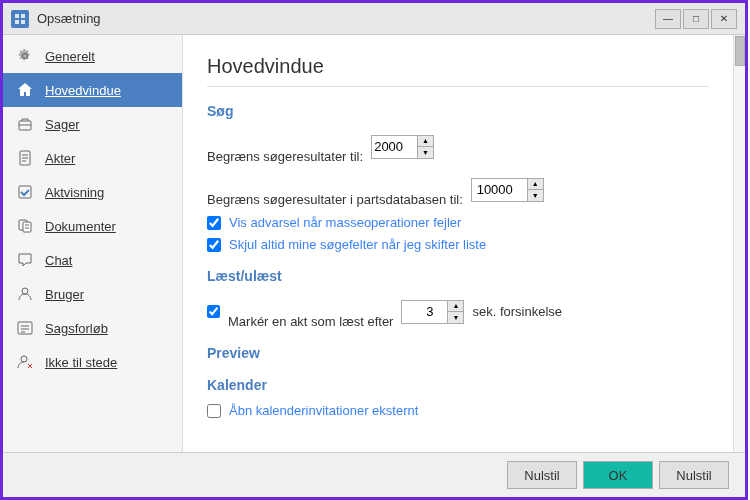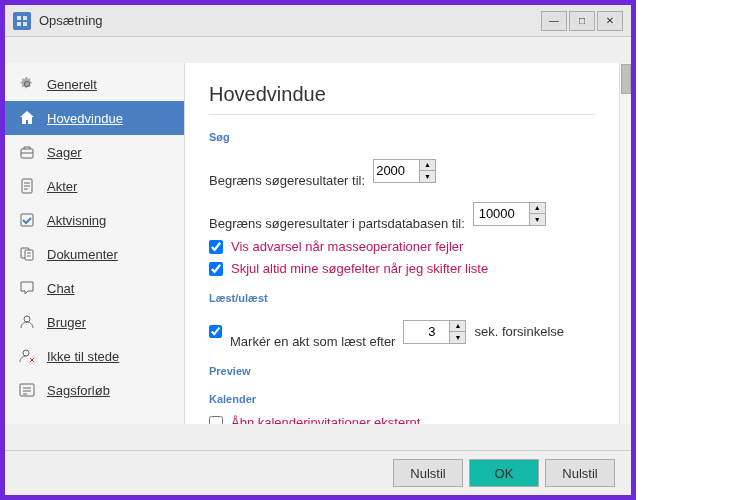--- a/index.html
+++ b/index.html
@@ -6,27 +6,26 @@
     body {
       font-family: 'Segoe UI', Tahoma, Geneva, Verdana, sans-serif;
       font-size: 13px;
       background: #fff;
       color: #333;
       width: 750px;
       height: 500px;
       overflow: hidden;
     }
     .window {
-      width: 636px;
+      width: 748px;
       height: 500px;
-      border: 5px solid #6d28d9;
+      border: 3px solid #6d28d9;
       display: flex;
       flex-direction: column;
       background: #f0f0f0;
-      gap: 26px;
     }
     .titlebar {
       background: #e8e8e8;
       border-bottom: 1px solid #ccc;
       height: 32px;
       display: flex;
       align-items: center;
       padding: 0 8px;
       flex-shrink: 0;
     }
@@ -104,21 +103,21 @@
     }
     .main-title {
       font-size: 20px;
       font-weight: 300;
       color: #333;
       margin-bottom: 16px;
       border-bottom: 1px solid #e0e0e0;
       padding-bottom: 8px;
     }
     .section-title {
-      font-size: 11px;
+      font-size: 14px;
       font-weight: 600;
       color: #4a7fc1;
       margin-bottom: 10px;
       margin-top: 4px;
     }
     .form-row {
       display: flex;
       align-items: center;
       margin-bottom: 8px;
       gap: 8px;
@@ -176,21 +175,21 @@
       margin-bottom: 7px;
       gap: 8px;
     }
     .checkbox-row input[type="checkbox"] {
       width: 14px;
       height: 14px;
       cursor: pointer;
     }
     .checkbox-row label {
       font-size: 13px;
-      color: #be185d;
+      color: #3b82f6;
       cursor: pointer;
     }
     .section {
       margin-bottom: 16px;
     }
     .bottom-bar {
       background: #f0f0f0;
       border-top: 1px solid #ccc;
       padding: 8px 16px;
       display: flex;
@@ -330,39 +329,39 @@
             <circle cx="8" cy="5" r="3"></circle>
             <path d="M2 14c0-3.3 2.7-6 6-6s6 2.7 6 6"></path>
           </svg>
         </span>
         <span>Bruger</span>
       </div>
 
       <div class="sidebar-item">
         <span class="icon">
           <svg width="16" height="16" viewBox="0 0 16 16" fill="none" stroke="#666" stroke-width="1">
+            <rect x="1" y="2" width="14" height="12" rx="1"></rect>
+            <line x1="4" y1="6" x2="12" y2="6"></line>
+            <line x1="4" y1="9" x2="12" y2="9"></line>
+            <line x1="4" y1="12" x2="8" y2="12"></line>
+          </svg>
+        </span>
+        <span>Sagsforløb</span>
+      </div>
+
+      <div class="sidebar-item">
+        <span class="icon">
+          <svg width="16" height="16" viewBox="0 0 16 16" fill="none" stroke="#666" stroke-width="1">
             <circle cx="7" cy="5" r="3"></circle>
             <path d="M1 14c0-3.3 2.7-6 6-6"></path>
             <line x1="11" y1="10" x2="15" y2="14" stroke="#c0392b"></line>
             <line x1="15" y1="10" x2="11" y2="14" stroke="#c0392b"></line>
           </svg>
         </span>
         <span>Ikke til stede</span>
-      </div>
-
-      <div class="sidebar-item">
-        <span class="icon">
-          <svg width="16" height="16" viewBox="0 0 16 16" fill="none" stroke="#666" stroke-width="1">
-            <rect x="1" y="2" width="14" height="12" rx="1"></rect>
-            <line x1="4" y1="6" x2="12" y2="6"></line>
-            <line x1="4" y1="9" x2="12" y2="9"></line>
-            <line x1="4" y1="12" x2="8" y2="12"></line>
-          </svg>
-        </span>
-        <span>Sagsforløb</span>
       </div>
 
     </div>
 
     <div class="main">
       <div class="main-title">Hovedvindue</div>
 
       <div class="section">
         <div class="section-title">Søg</div>
 

